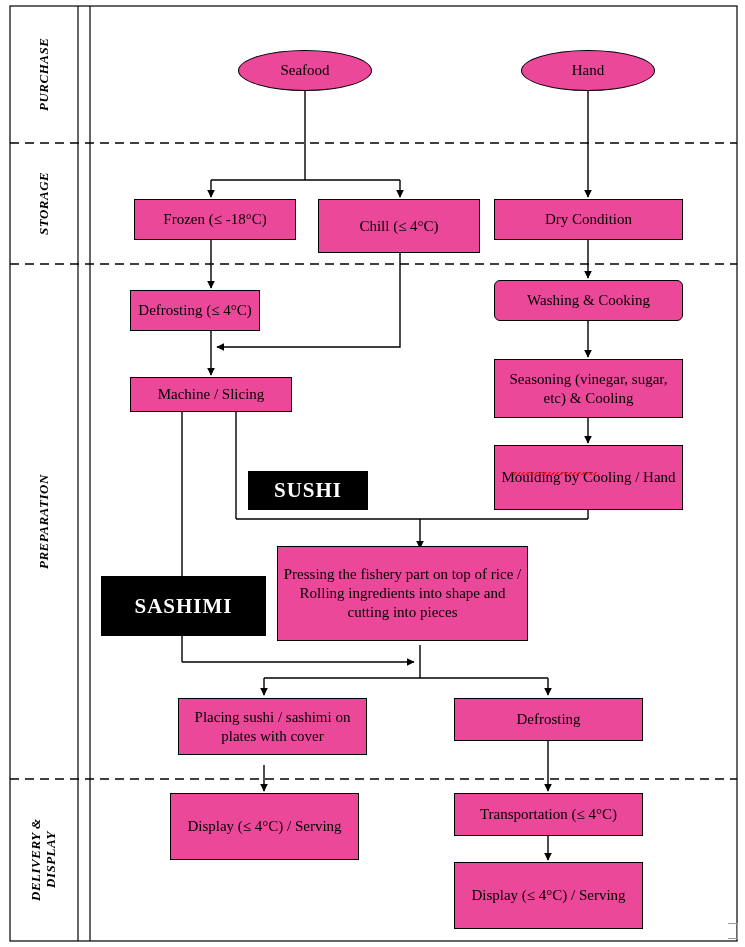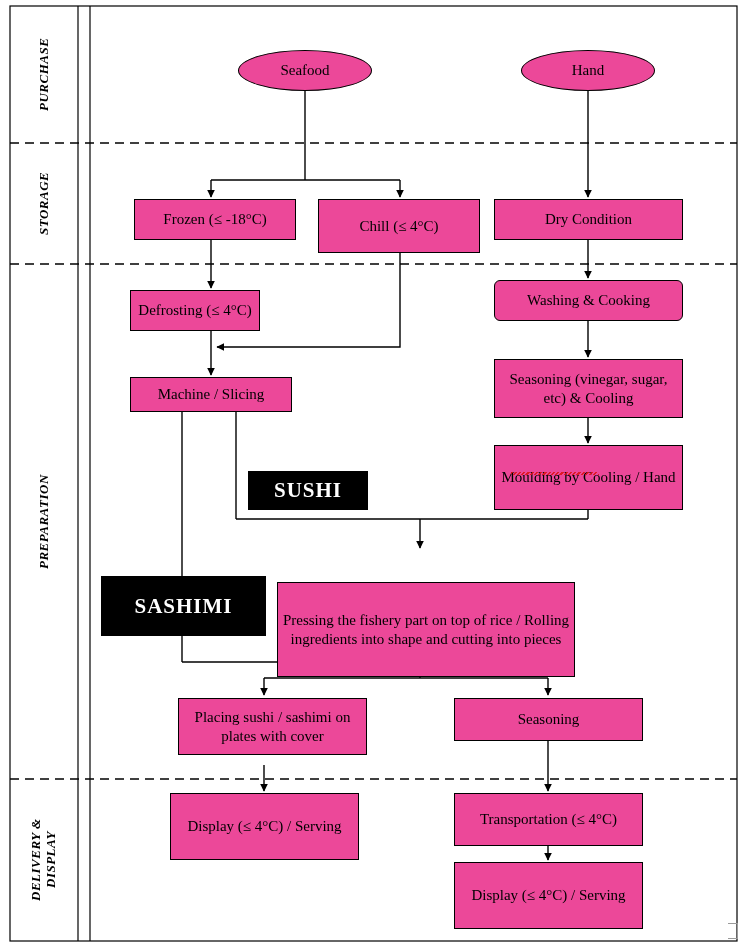--- a/index.html
+++ b/index.html
@@ -156,29 +156,29 @@
 
   <div class="node" style="left:130px;top:377px;width:162px;height:35px;">Machine / Slicing</div>
 
   <div class="node" style="left:494px;top:280px;width:189px;height:41px;border-radius:6px;">Washing &amp; Cooking</div>
 
   <div class="node" style="left:494px;top:359px;width:189px;height:59px;">Seasoning (vinegar, sugar, etc) &amp; Cooling</div>
 
   <div class="node" style="left:494px;top:445px;width:189px;height:65px;">Moulding by Cooling / Hand</div>
   <div class="spellmark" style="left:511px;top:472px;width:88px;"></div>
 
-  <div class="node" style="left:277px;top:582px;width:298px;height:95px;">Pressing the fishery part on top of rice / Rolling ingredients into shape and cutting into pieces</div>
+  <div class="node" style="left:277px;top:546px;width:251px;height:95px;">Pressing the fishery part on top of rice / Rolling ingredients into shape and cutting into pieces</div>
 
   <div class="node" style="left:178px;top:698px;width:189px;height:57px;">Placing sushi / sashimi on plates with cover</div>
 
-  <div class="node" style="left:454px;top:698px;width:189px;height:43px;">Seasoning</div>
+  <div class="node" style="left:454px;top:698px;width:189px;height:43px;">Defrosting</div>
 
   <div class="node" style="left:170px;top:793px;width:189px;height:67px;">Display (≤ 4°C) / Serving</div>
 
-  <div class="node" style="left:454px;top:793px;width:189px;height:53px;">Transportation (≤ 4°C)</div>
+  <div class="node" style="left:454px;top:793px;width:189px;height:43px;">Transportation (≤ 4°C)</div>
 
   <div class="node" style="left:454px;top:862px;width:189px;height:67px;">Display (≤ 4°C) / Serving</div>
 
   <div class="tag" style="left:224px;top:471px;width:120px;height:39px;margin-left:24px;">SUSHI</div>
 
   <div class="tag" style="left:101px;top:576px;width:165px;height:60px;">SASHIMI</div>
 
   <div class="corner-mark" style="left:728px;top:923px;width:9px;height:14px;"></div>
 
 </div>

